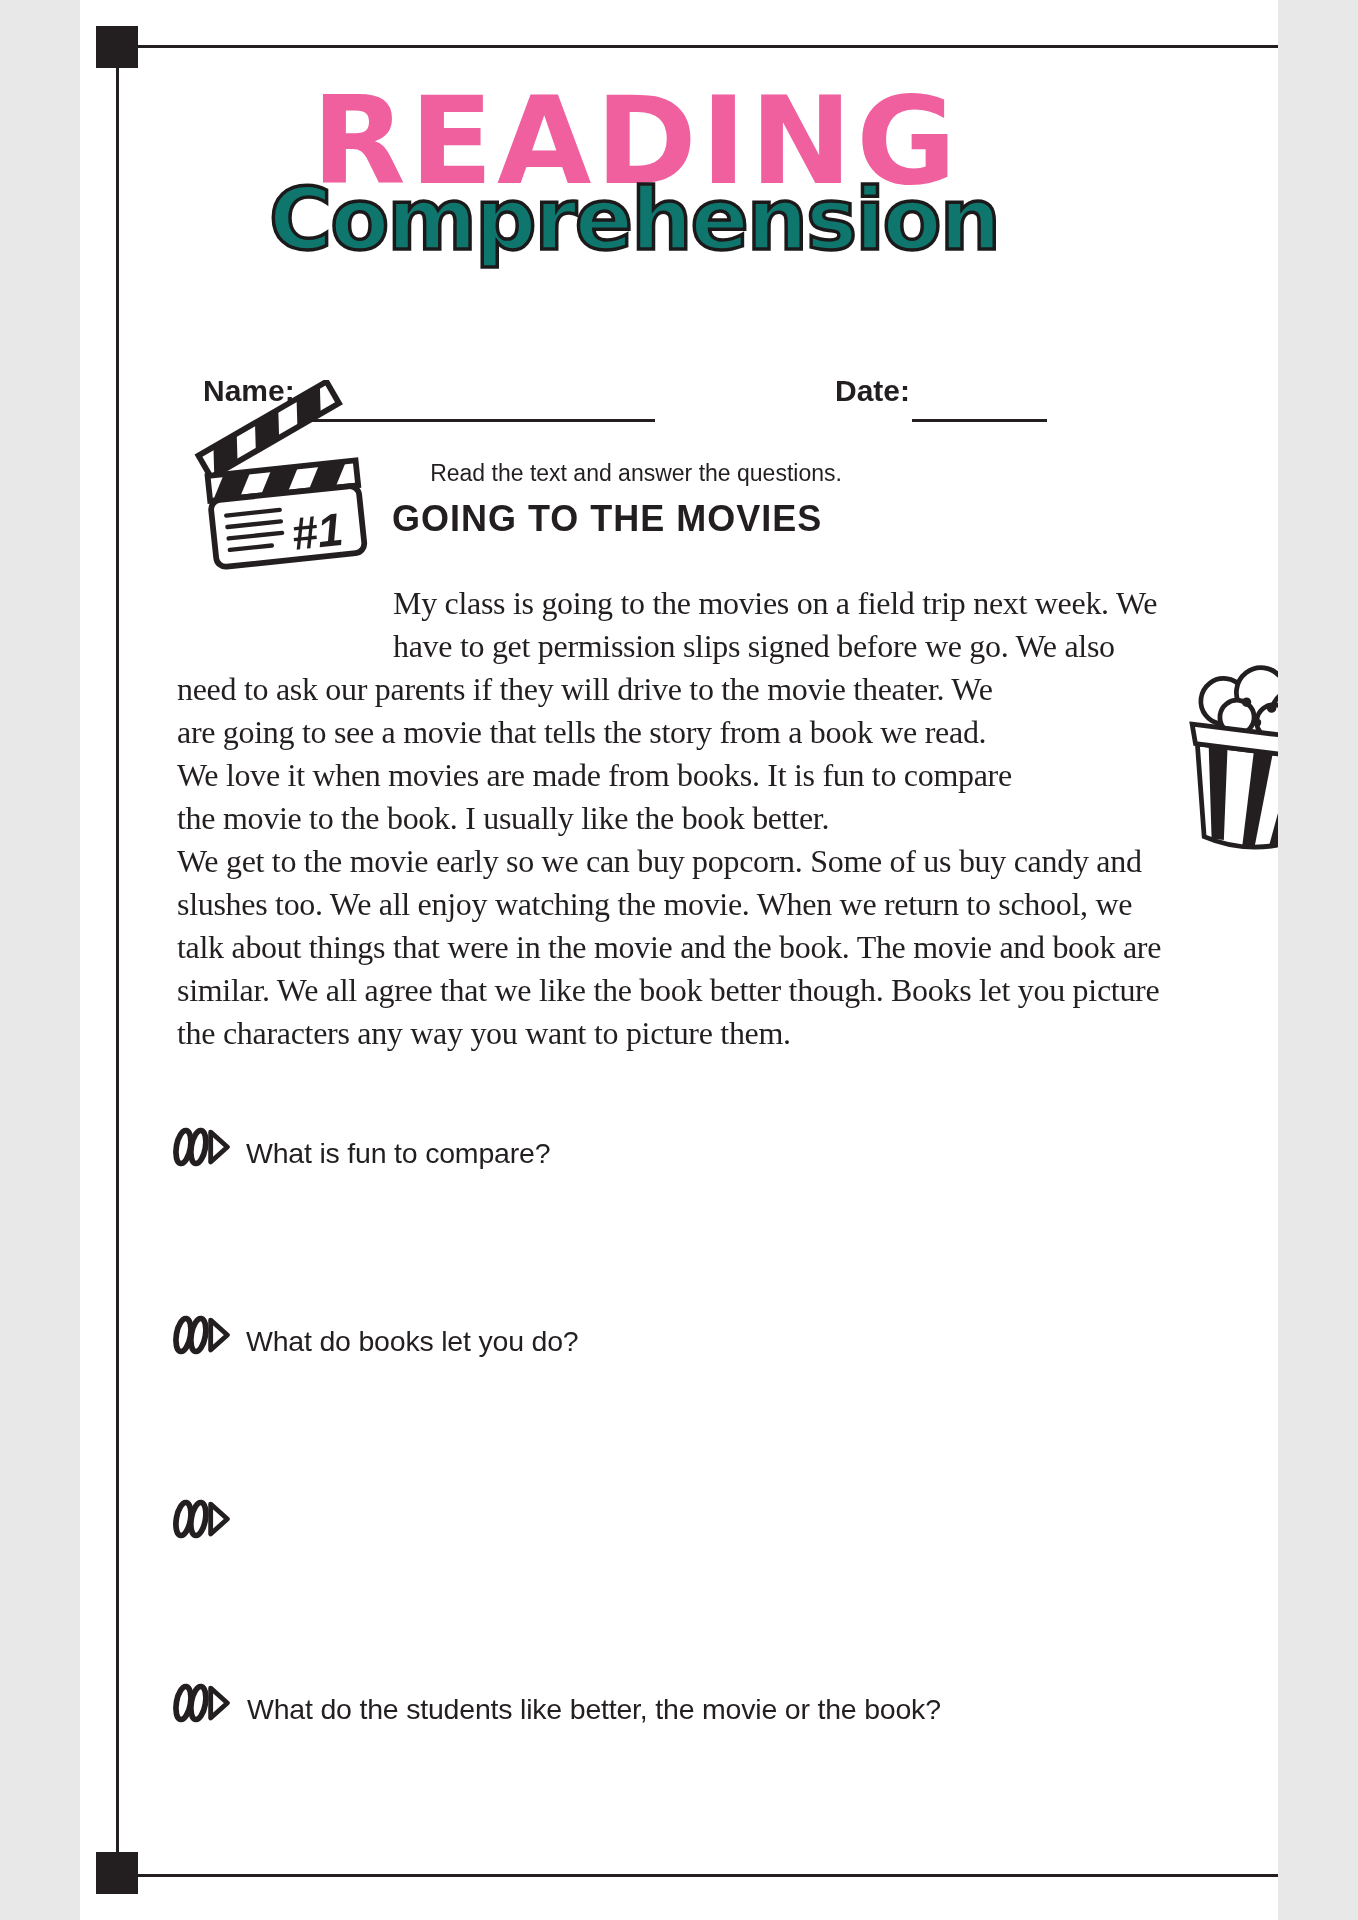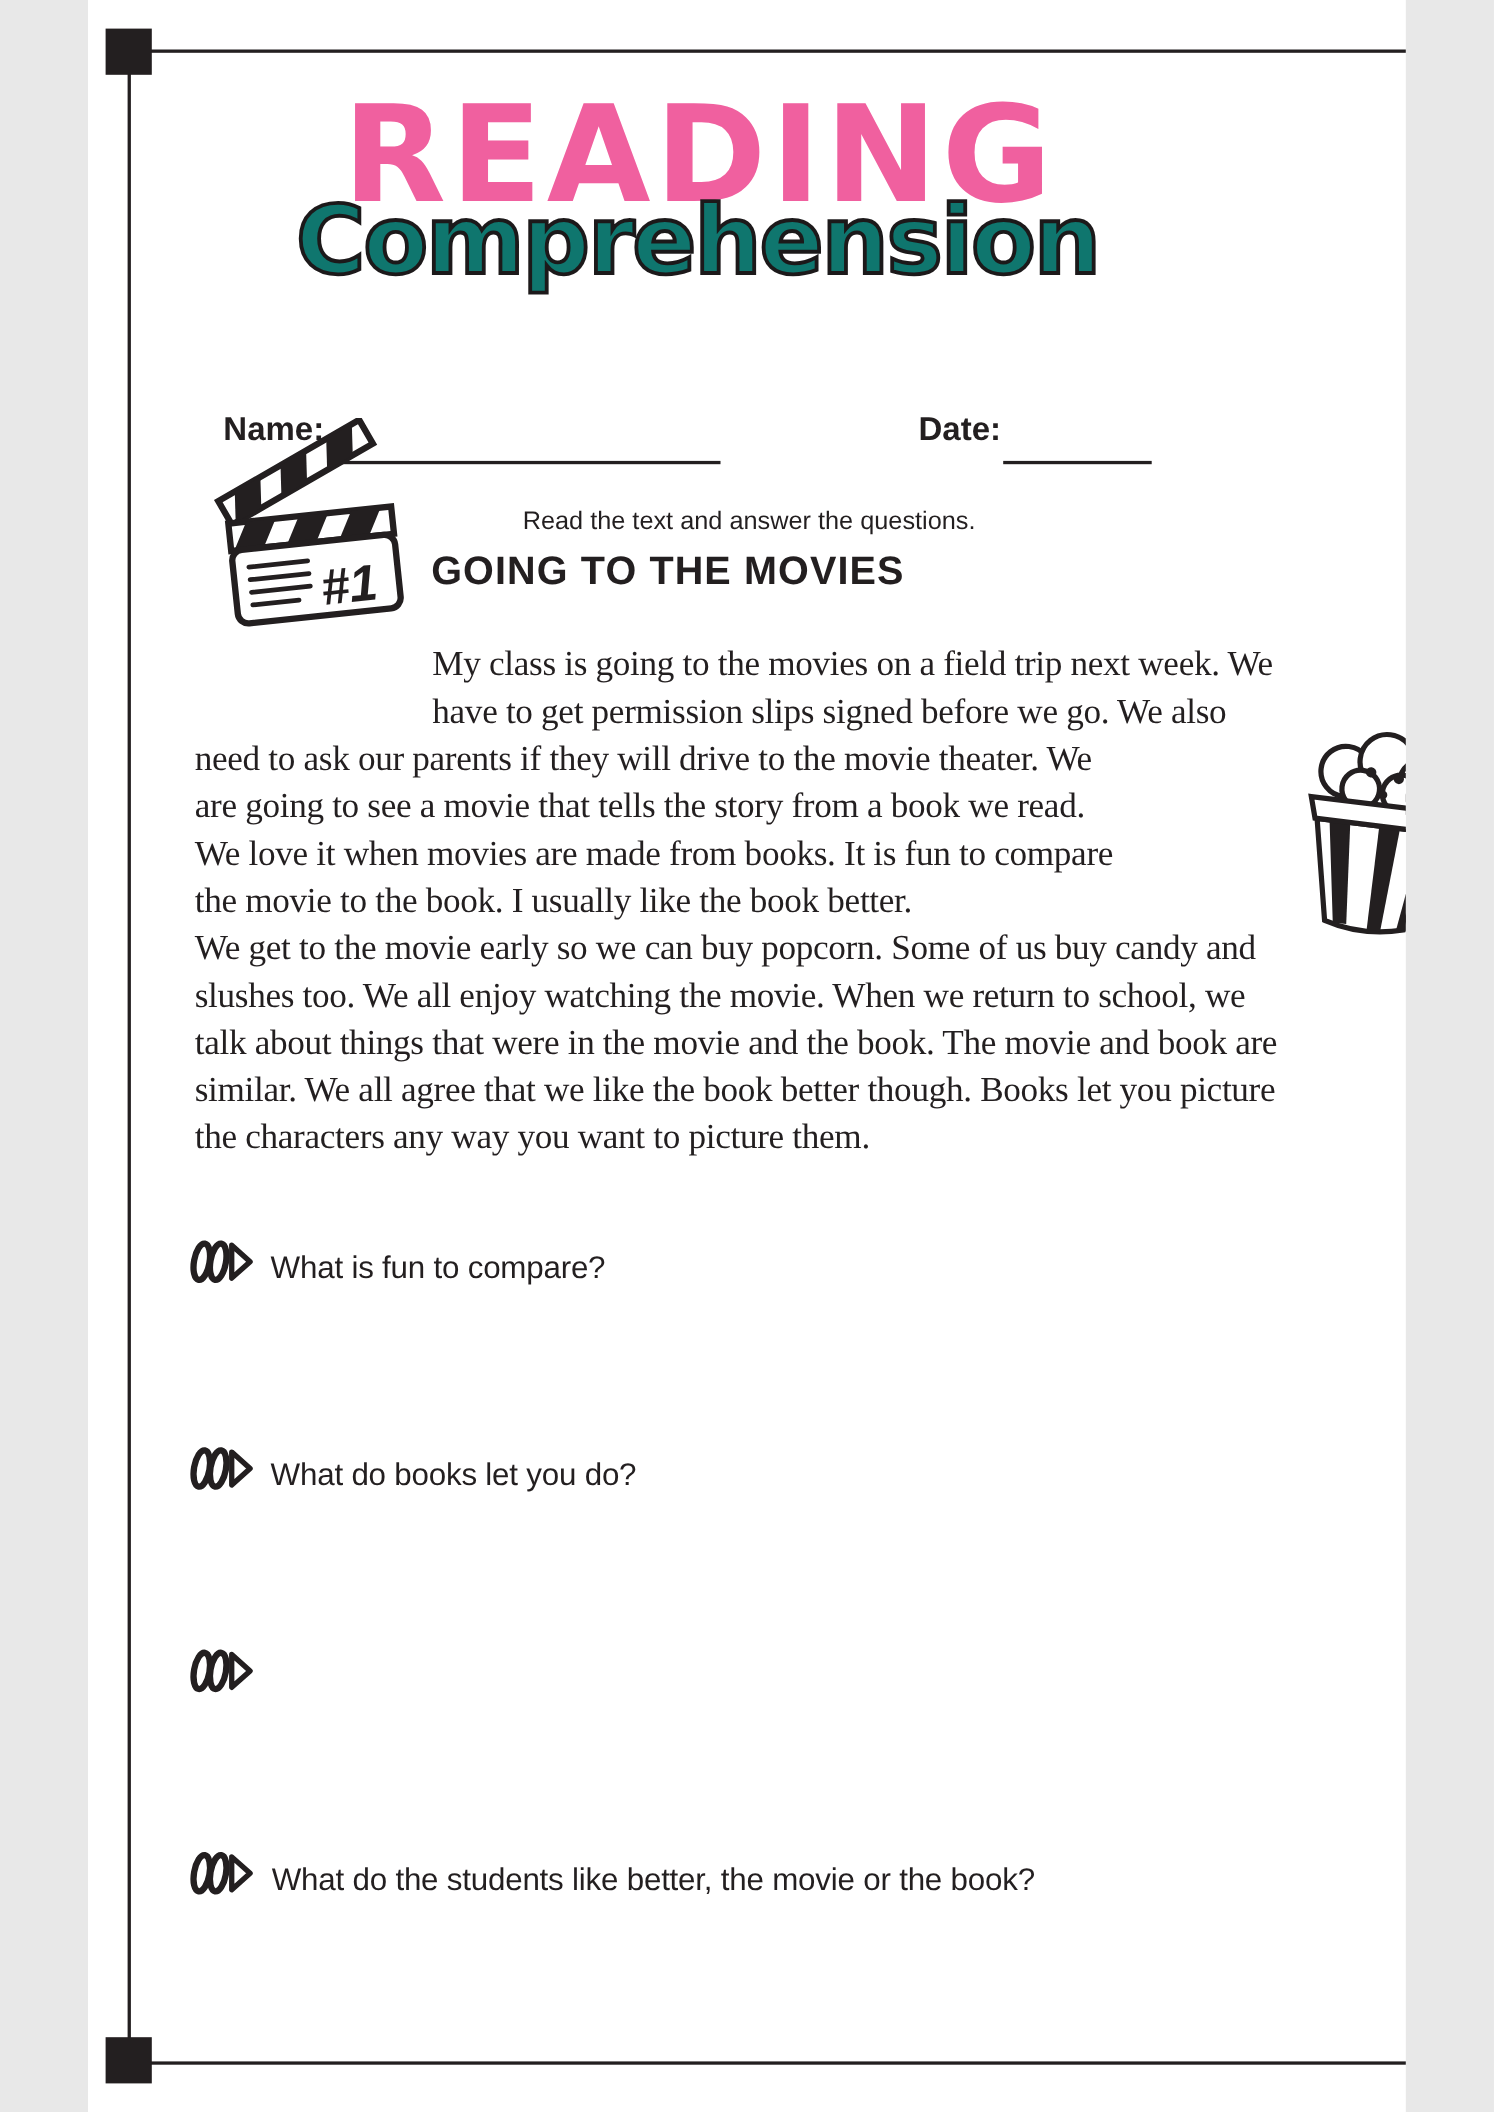--- a/index.html
+++ b/index.html
@@ -22,21 +22,21 @@
   .title-outline{
     left:554px;top:176px;transform:translateX(-50%);
     font-family:"DejaVu Sans",sans-serif;font-weight:700;font-size:86px;line-height:1;
     letter-spacing:-2px;color:#0f766e;-webkit-text-stroke:3.5px #1c191a;
     text-shadow:0 0 0 #1c191a;z-index:2;white-space:nowrap;
   }
   
   .field-label{font-weight:700;font-size:30px;white-space:nowrap;}
   .blank{border-bottom:3px solid #231f20;height:0;}
   
-  .instruction{left:556px;top:460px;transform:translateX(-50%);font-size:23px;white-space:nowrap;margin-left:45px;}
+  .instruction{left:556px;top:460px;transform:translateX(-50%);font-size:23px;white-space:nowrap;}
   .passage-heading{
     left:312px;top:498px;font-weight:700;font-size:36px;letter-spacing:1px;white-space:nowrap;
     font-family:"Liberation Sans",sans-serif;
   }
   
   .story{left:97px;top:582px;width:1185px;font-size:32px;letter-spacing:-0.3px;font-family:Liberation Serif, serif;}
   .story .sline{line-height:43px;white-space:nowrap;}
   .story .indent{margin-left:216px;}
   
   .qrow{display:flex;align-items:flex-end;gap:16px;left:92px;}

